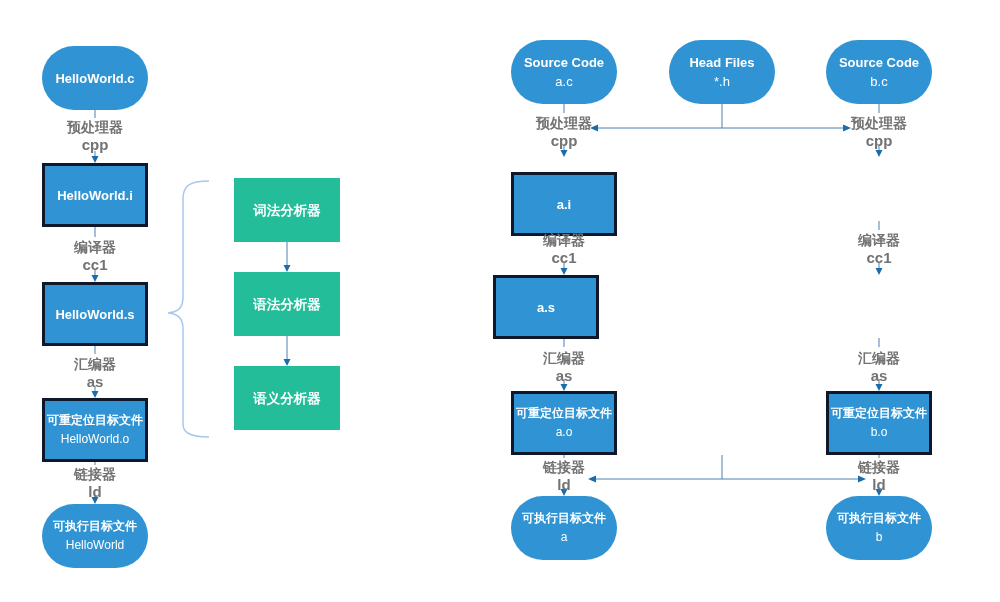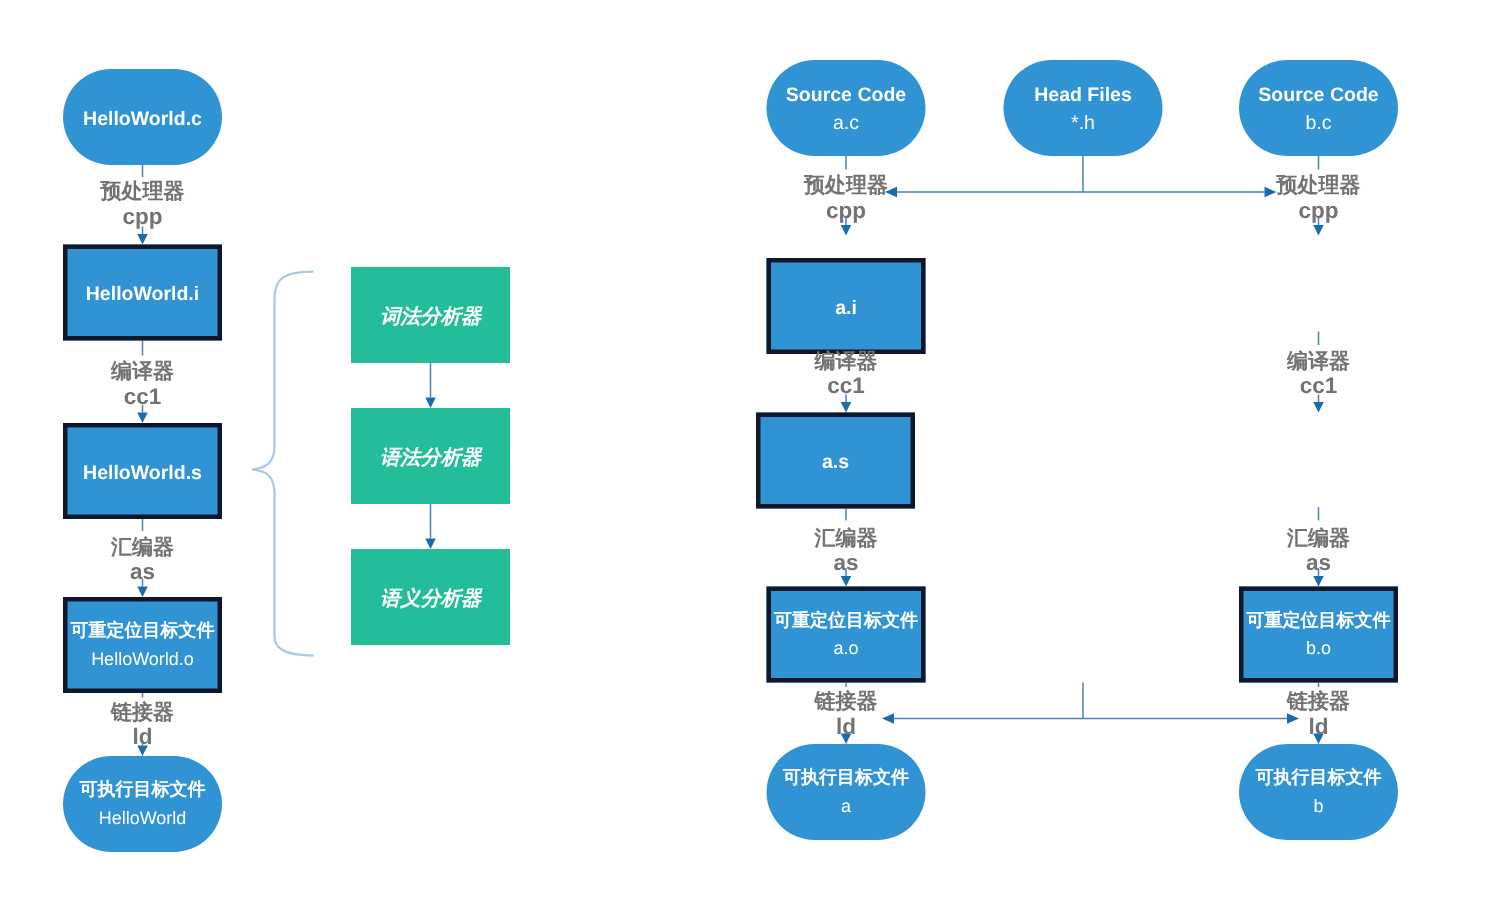--- a/index.html
+++ b/index.html
@@ -6,21 +6,21 @@
   body{font-family:"Liberation Sans","DejaVu Sans",sans-serif;}
   .canvas{position:relative;width:1000px;height:602px;background:#ffffff;overflow:hidden;}
   .node{
     position:absolute;width:106px;height:64px;
     display:flex;flex-direction:column;align-items:center;justify-content:center;
     color:#ffffff;font-weight:bold;font-size:13px;text-align:center;line-height:19px;
     box-sizing:border-box;
   }
   .blue{background:#3094d4;border:3px solid #0f172a;}
   .pill{border-radius:32px;border:none;}
-  .green{background:#23bd9a;border:none;font-size:13.5px;font-style:italic;}
+  .green{background:#23bd9a;border:none;font-size:13.5px;}
   .node .sub{font-weight:normal;}
   .node.small-text{font-size:12px;}
   .step-label{
     position:absolute;width:100px;text-align:center;color:#737373;font-weight:bold;
   }
   .step-label .name{font-size:14px;line-height:17px;}
   .step-label .tool{font-size:15px;line-height:17px;}
   svg.connectors{position:absolute;left:0;top:0;width:1000px;height:602px;pointer-events:none;}
   svg.connectors line{stroke:#4f80b2;stroke-width:1;}
   svg.connectors polygon{fill:#1a6dad;}
@@ -183,21 +183,21 @@
     <div class="name">预处理器</div>
     <div class="tool">cpp</div>
   </div>
   <div class="node blue" style="left:511px;top:172px">
     <span>a.i</span>
   </div>
   <div class="step-label" style="left:514px;top:232px">
     <div class="name">编译器</div>
     <div class="tool">cc1</div>
   </div>
-  <div class="node blue" style="left:504px;top:275px">
+  <div class="node blue" style="left:493px;top:275px">
     <span>a.s</span>
   </div>
   <div class="step-label" style="left:514px;top:350px">
     <div class="name">汇编器</div>
     <div class="tool">as</div>
   </div>
   <div class="node blue small-text" style="left:511px;top:391px">
     <span>可重定位目标文件</span>
     <span class="sub">a.o</span>
   </div>

